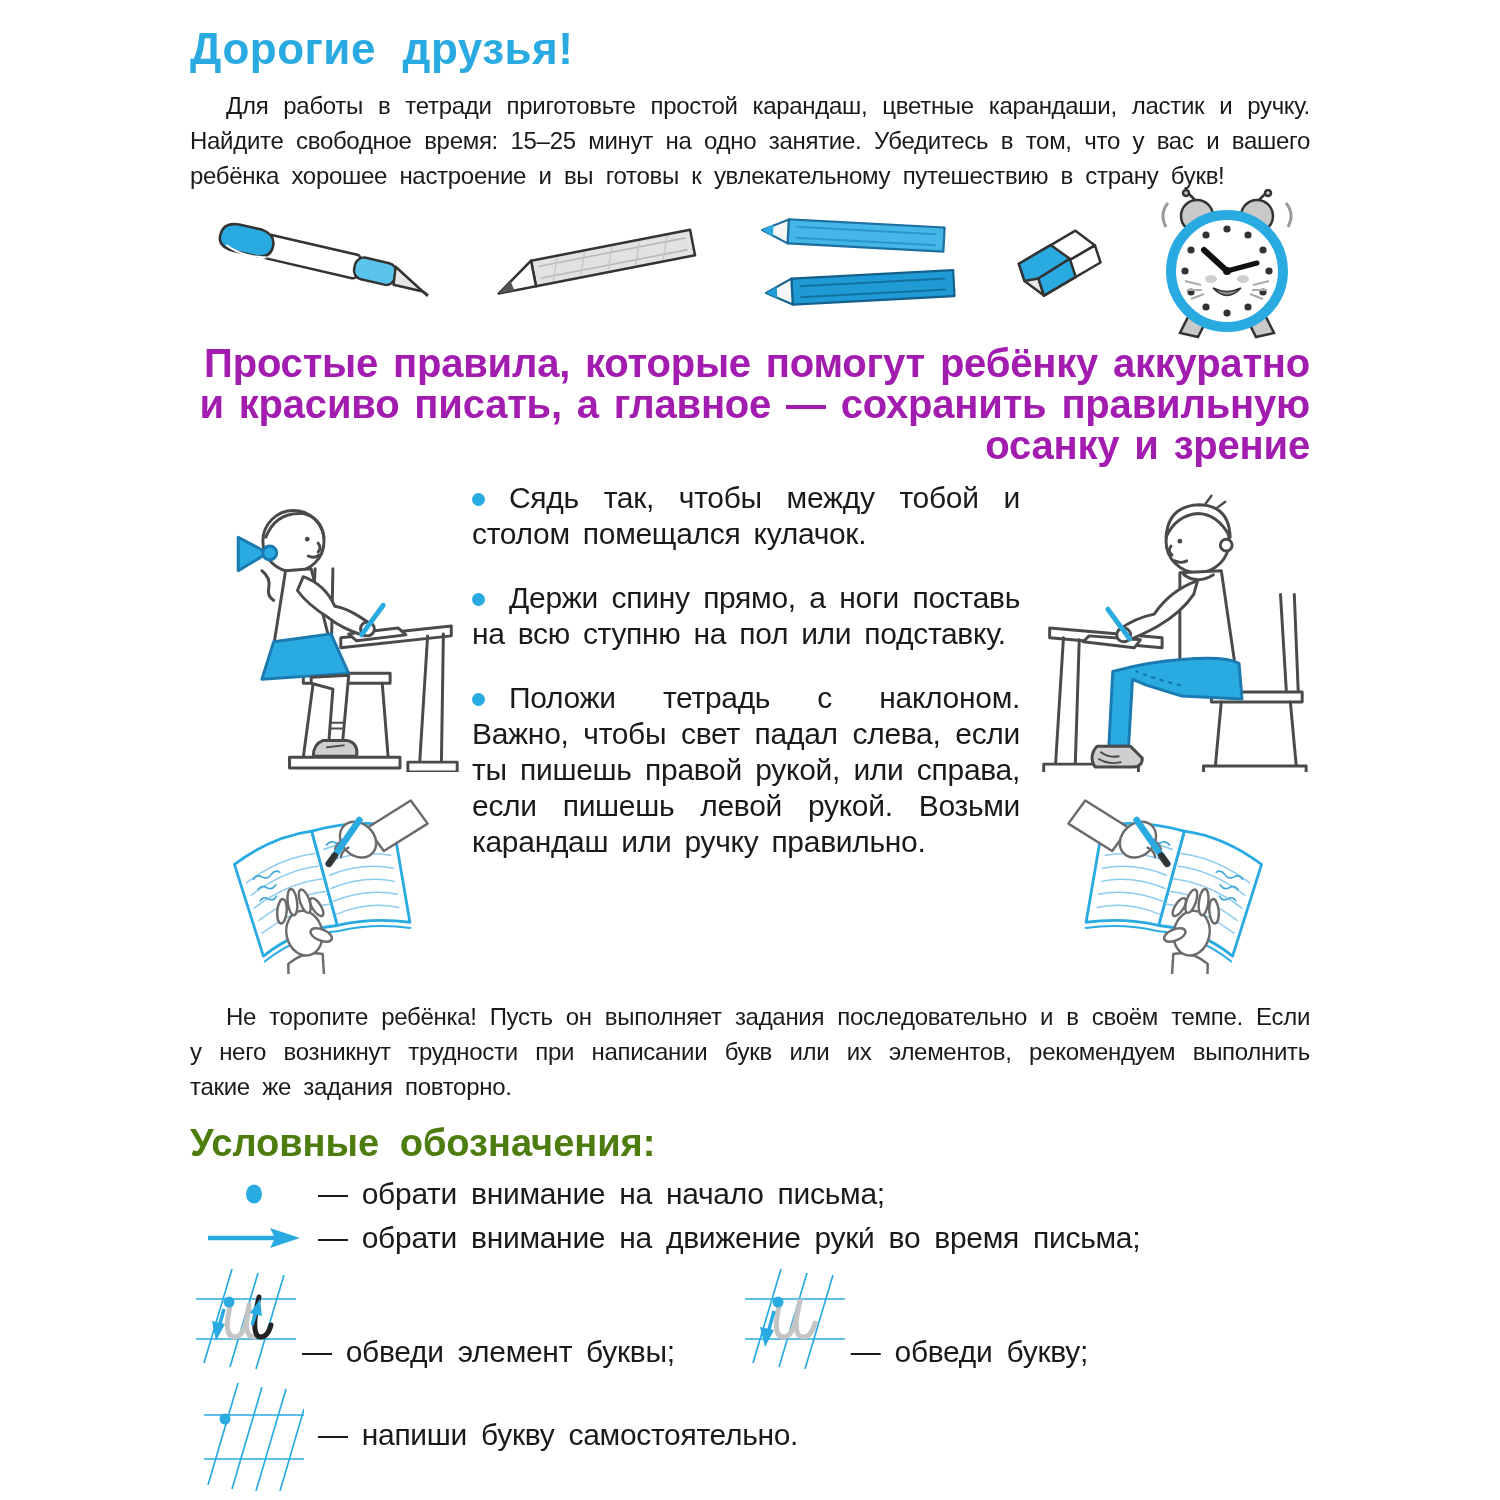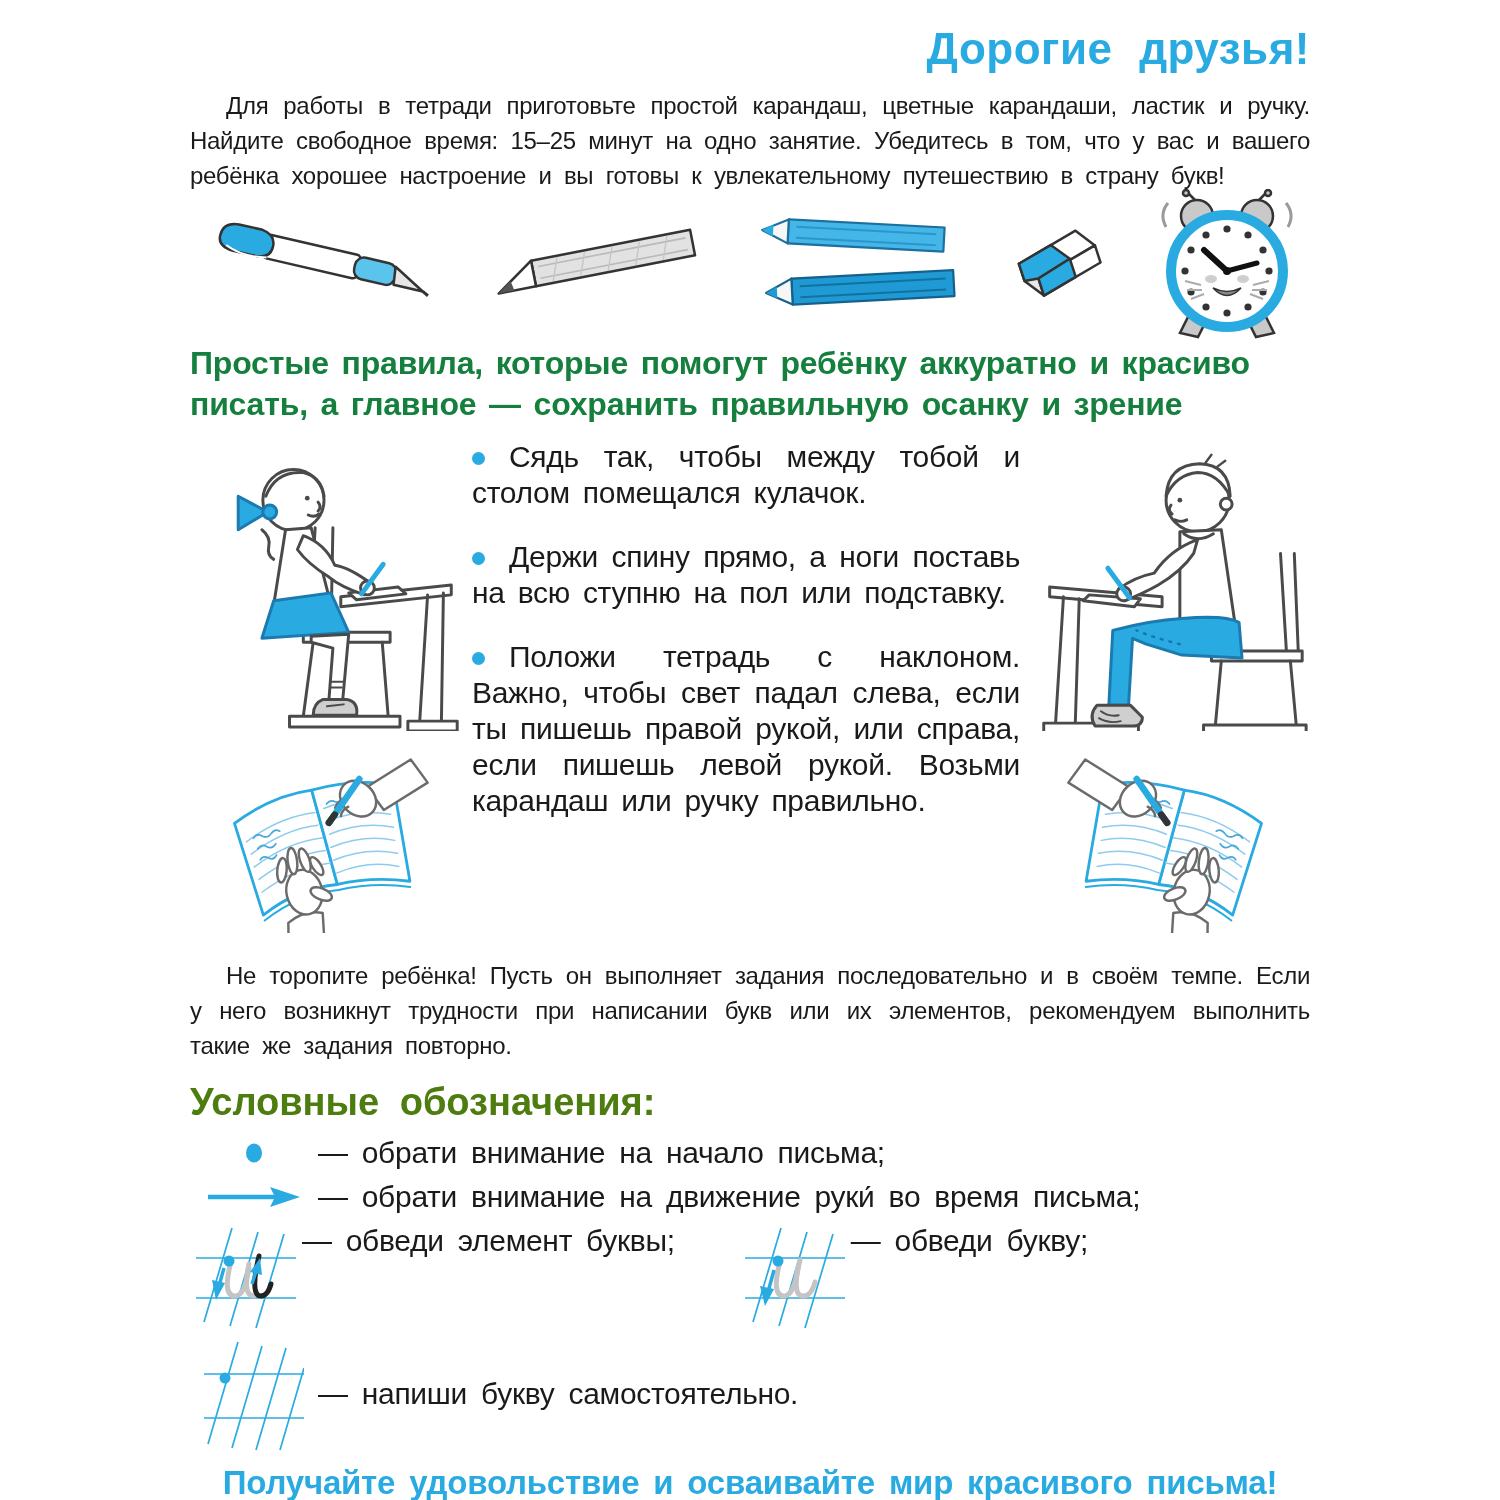--- a/index.html
+++ b/index.html
@@ -3,33 +3,33 @@
 <meta charset="utf-8">
 <style>
   html,body{margin:0;padding:0;}
   body{
     width:1500px;height:1500px;overflow:hidden;background:#ffffff;
     font-family:"Liberation Sans","DejaVu Sans",sans-serif;color:#1a1a1a;
   }
   .page{width:1120px;margin:0 auto;padding-top:20px;}
 
   .title{
-    text-align:right;font-size:44px;font-weight:bold;color:#29abe2;
+    text-align:left;font-size:44px;font-weight:bold;color:#29abe2;
     margin:4px 0 14px 0;word-spacing:14px;letter-spacing:0.5px;
   }
   .para{
     font-size:24px;line-height:35px;text-align:justify;
     text-indent:36px;word-spacing:6px;letter-spacing:-0.3px;margin:0;
   }
   .tools-row{
     display:flex;align-items:center;justify-content:space-between;
     height:132px;padding:0 8px;margin:6px 0 2px 0;
   }
   .rules-heading{
-    text-align:left;color:#15803d;font-weight:bold;font-size:32px;
+    text-align:right;color:#a21caf;font-weight:bold;font-size:40px;
     line-height:41px;margin:12px 0 14px 0;word-spacing:4px;letter-spacing:-0.2px;
   }
   .rules-grid{
     display:grid;grid-template-columns:272px 1fr 280px;column-gap:10px;
     margin-bottom:4px;
   }
   .img-col{display:flex;flex-direction:column;align-items:center;gap:14px;}
   .rule-item{
     font-size:30px;line-height:36px;text-align:justify;word-spacing:5px;
     letter-spacing:-0.3px;margin-bottom:28px;
@@ -43,21 +43,21 @@
   .legend-heading{
     text-align:left;color:#4d7c0f;font-weight:bold;font-size:38px;
     margin:18px 0 12px 0;word-spacing:10px;
   }
   .legend-row{
     display:flex;align-items:center;margin-bottom:10px;
     font-size:30px;letter-spacing:-0.3px;word-spacing:6px;
   }
   .legend-sym{width:128px;display:flex;justify-content:center;align-items:center;flex:none;}
   .legend-text{line-height:34px;}
-  .legend-pair{display:flex;align-items:flex-start;}
+  .legend-pair{display:flex;align-items:flex-end;}
   .legend-pair + .legend-pair{margin-left:64px;}
   .legend-pair .legend-sym{width:112px;}
   .footer{
     text-align:center;color:#29abe2;font-weight:bold;font-size:33px;
     margin:14px 0 0 0;word-spacing:5px;letter-spacing:-0.2px;
   }
   svg{display:block;}
 </style>
 </head>
 <body>

